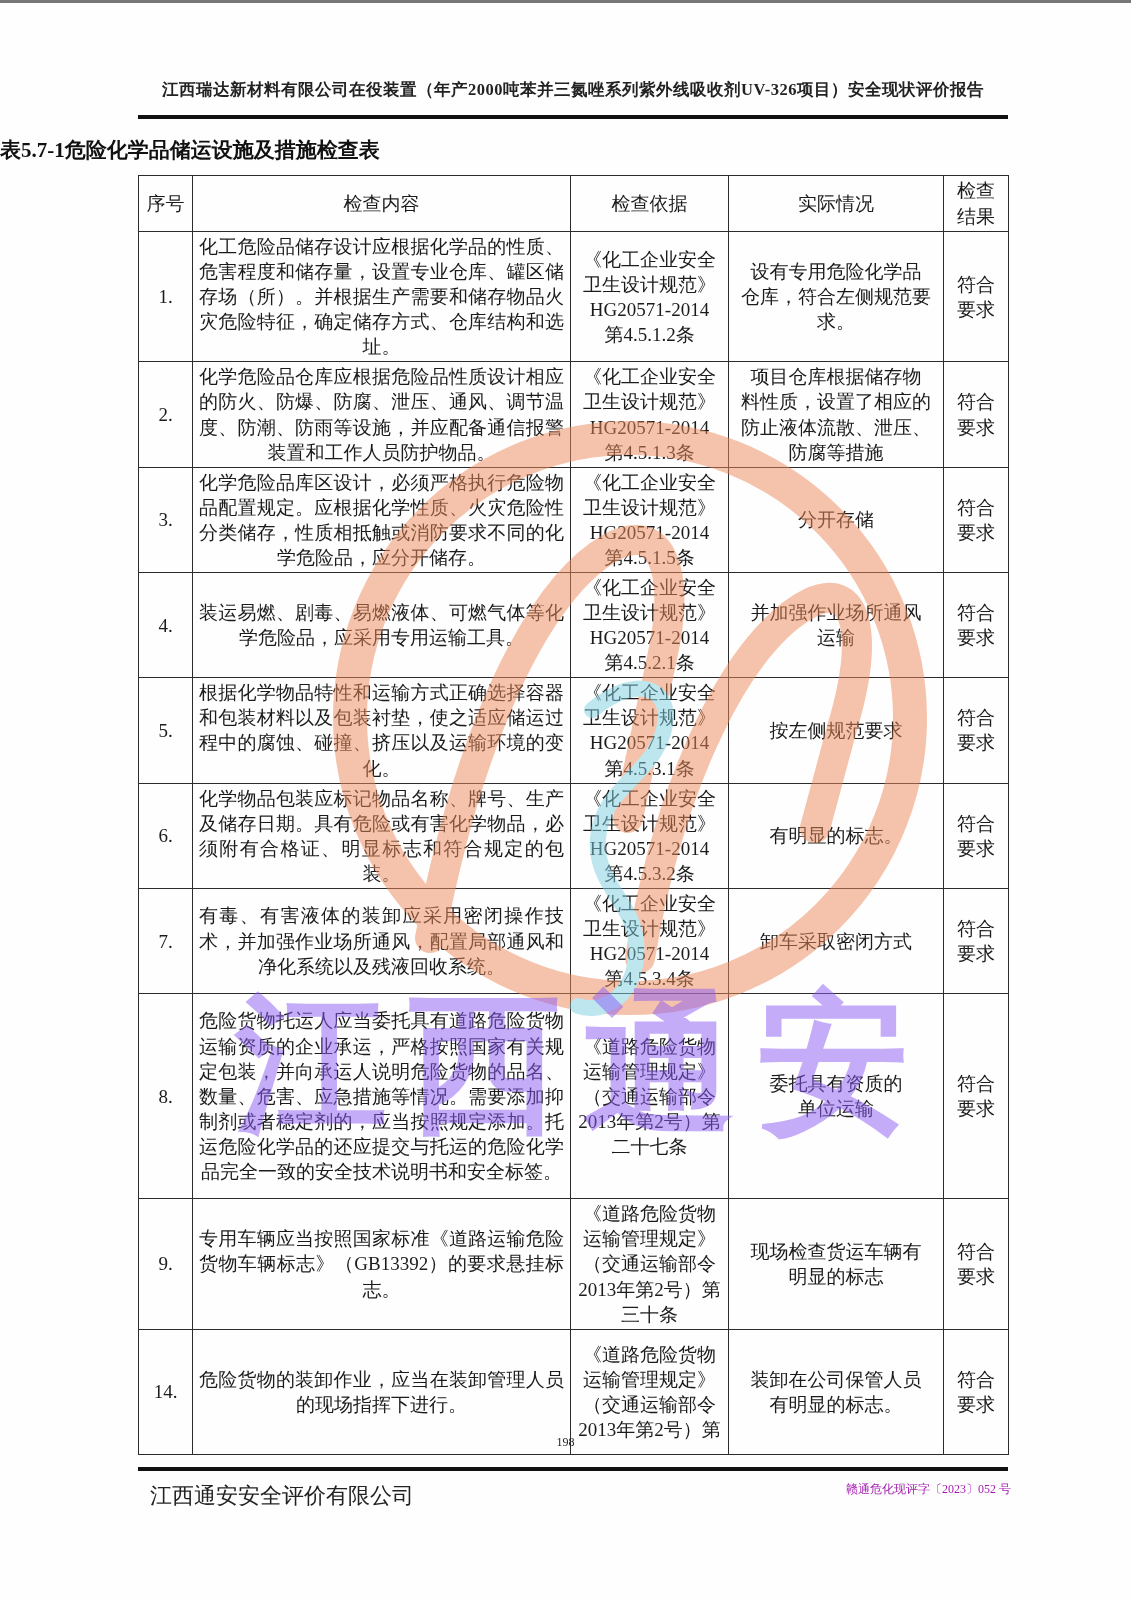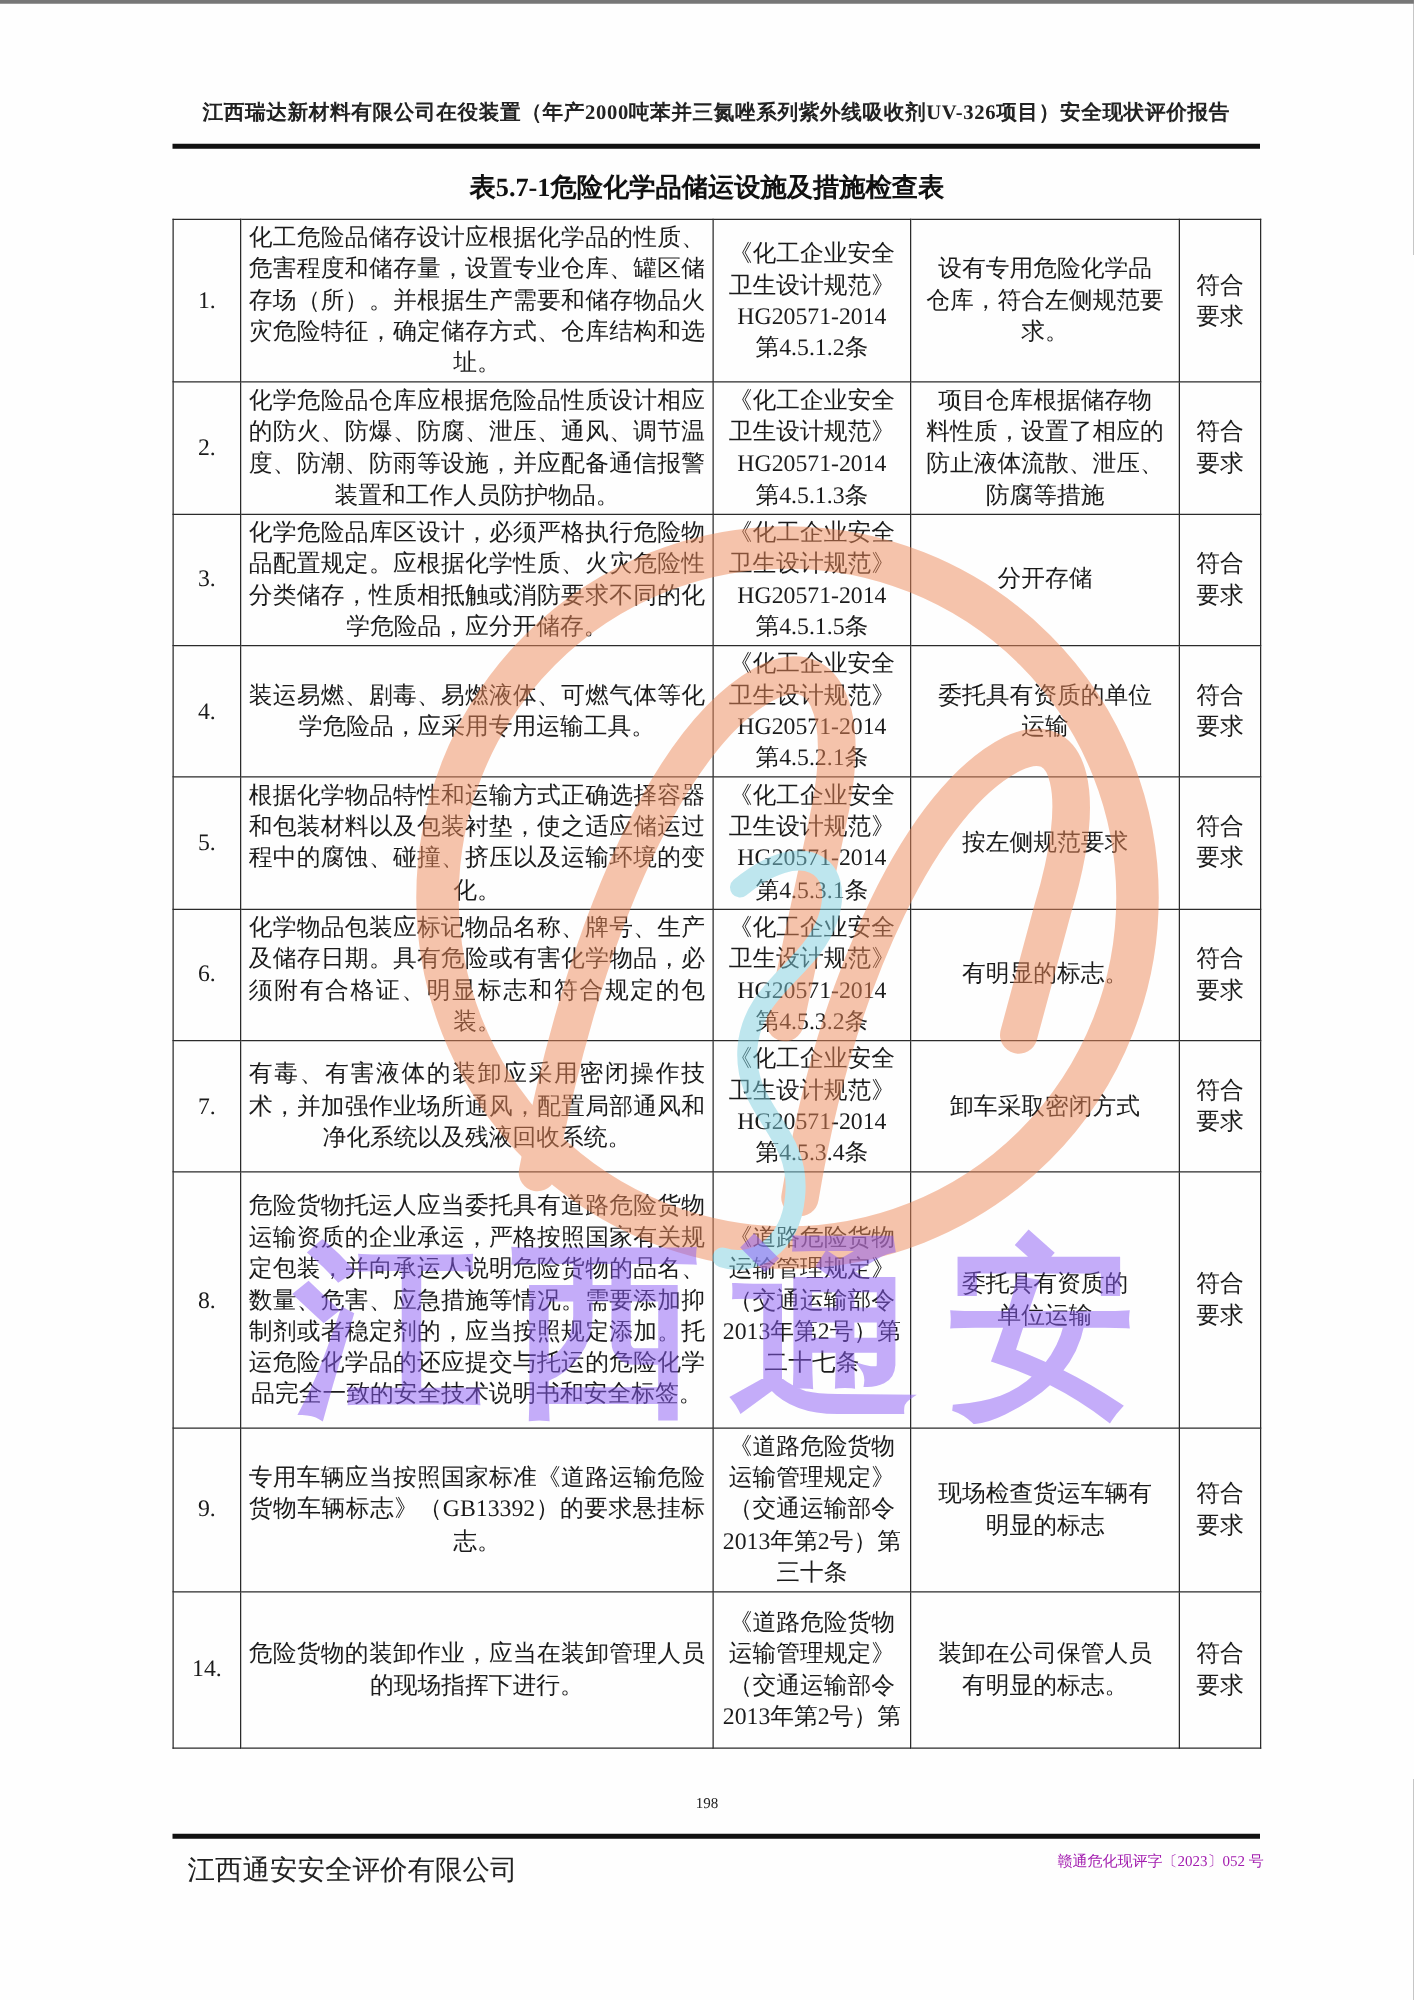--- a/index.html
+++ b/index.html
@@ -18,21 +18,21 @@
     position:absolute;top:76px;left:138px;width:870px;
     text-align:center;font-size:16.5px;font-weight:bold;
     letter-spacing:.5px;color:#222;
   }
   .header-rule{
     position:absolute;top:112px;left:138px;width:870px;
     border-top:4px solid #111;
   }
   .table-title{
     position:absolute;top:133px;left:0;width:100%;
-    text-align:center;font-size:21px;font-weight:bold;color:#111;
+    font-size:21px;font-weight:bold;color:#111;
   }
   
   table.check{
     position:absolute;top:172px;left:138px;
     width:870px;border-collapse:collapse;table-layout:fixed;
     font-size:19px;line-height:1.32;color:#1b1b1b;
   }
   table.check td,table.check th{
     border:1.6px solid #2b2b2b;
     padding:2px 6px;
@@ -97,20 +97,27 @@
 
     <table class="check">
       <colgroup>
         <col style="width:54px">
           <col style="width:378px">
           <col style="width:158px">
           <col style="width:215px">
           <col style="width:65px">
       </colgroup>
       <tbody>
+          <tr class="hr">
+        <th class="hcell">序号</th>
+        <th class="hcell">检查内容</th>
+        <th class="hcell">检查依据</th>
+        <th class="hcell">实际情况</th>
+        <th class="hcell">检查结果</th>
+      </tr>
       <tr class="r1">
         <td class="no">1.</td>
         <td class="content">化工危险品储存设计应根据化学品的性质、危害程度和储存量，设置专业仓库、罐区储存场（所）。并根据生产需要和储存物品火灾危险特征，确定储存方式、仓库结构和选址。</td>
         <td class="basis">《化工企业安全
 卫生设计规范》
 HG20571-2014
 第4.5.1.2条</td>
         <td class="actual">设有专用危险化学品
 仓库，符合左侧规范要
 求。</td>
@@ -139,21 +146,21 @@
         <td class="actual">分开存储</td>
         <td class="result">符合要求</td>
       </tr>
       <tr class="r4">
         <td class="no">4.</td>
         <td class="content">装运易燃、剧毒、易燃液体、可燃气体等化学危险品，应采用专用运输工具。</td>
         <td class="basis">《化工企业安全
 卫生设计规范》
 HG20571-2014
 第4.5.2.1条</td>
-        <td class="actual">委托具有资质的单位
+        <td class="actual">并加强作业场所通风
 运输</td>
         <td class="result">符合要求</td>
       </tr>
       <tr class="r5">
         <td class="no">5.</td>
         <td class="content">根据化学物品特性和运输方式正确选择容器和包装材料以及包装衬垫，使之适应储运过程中的腐蚀、碰撞、挤压以及运输环境的变化。</td>
         <td class="basis">《化工企业安全
 卫生设计规范》
 HG20571-2014
 第4.5.3.1条</td>

